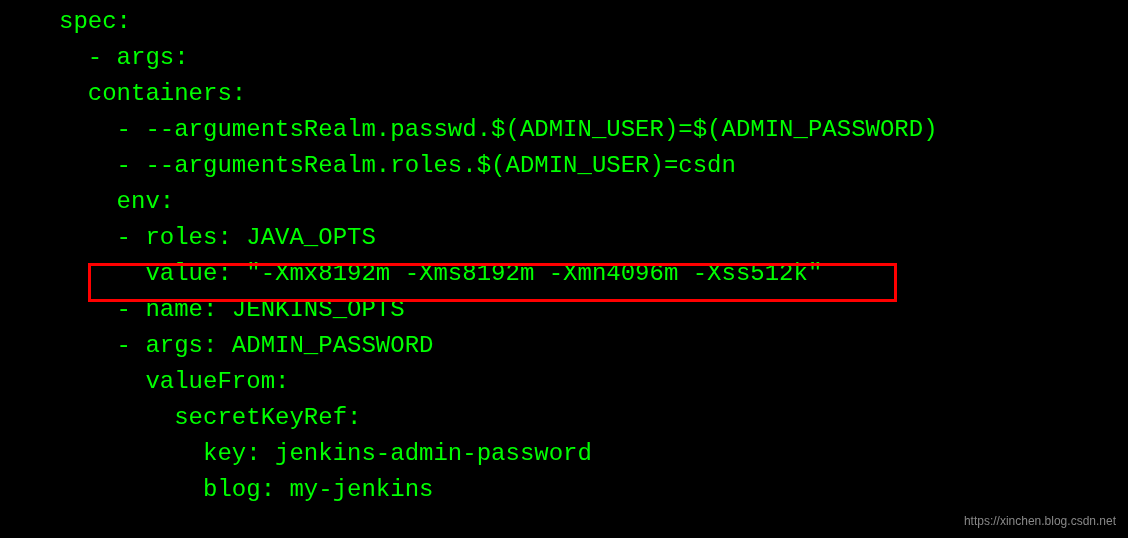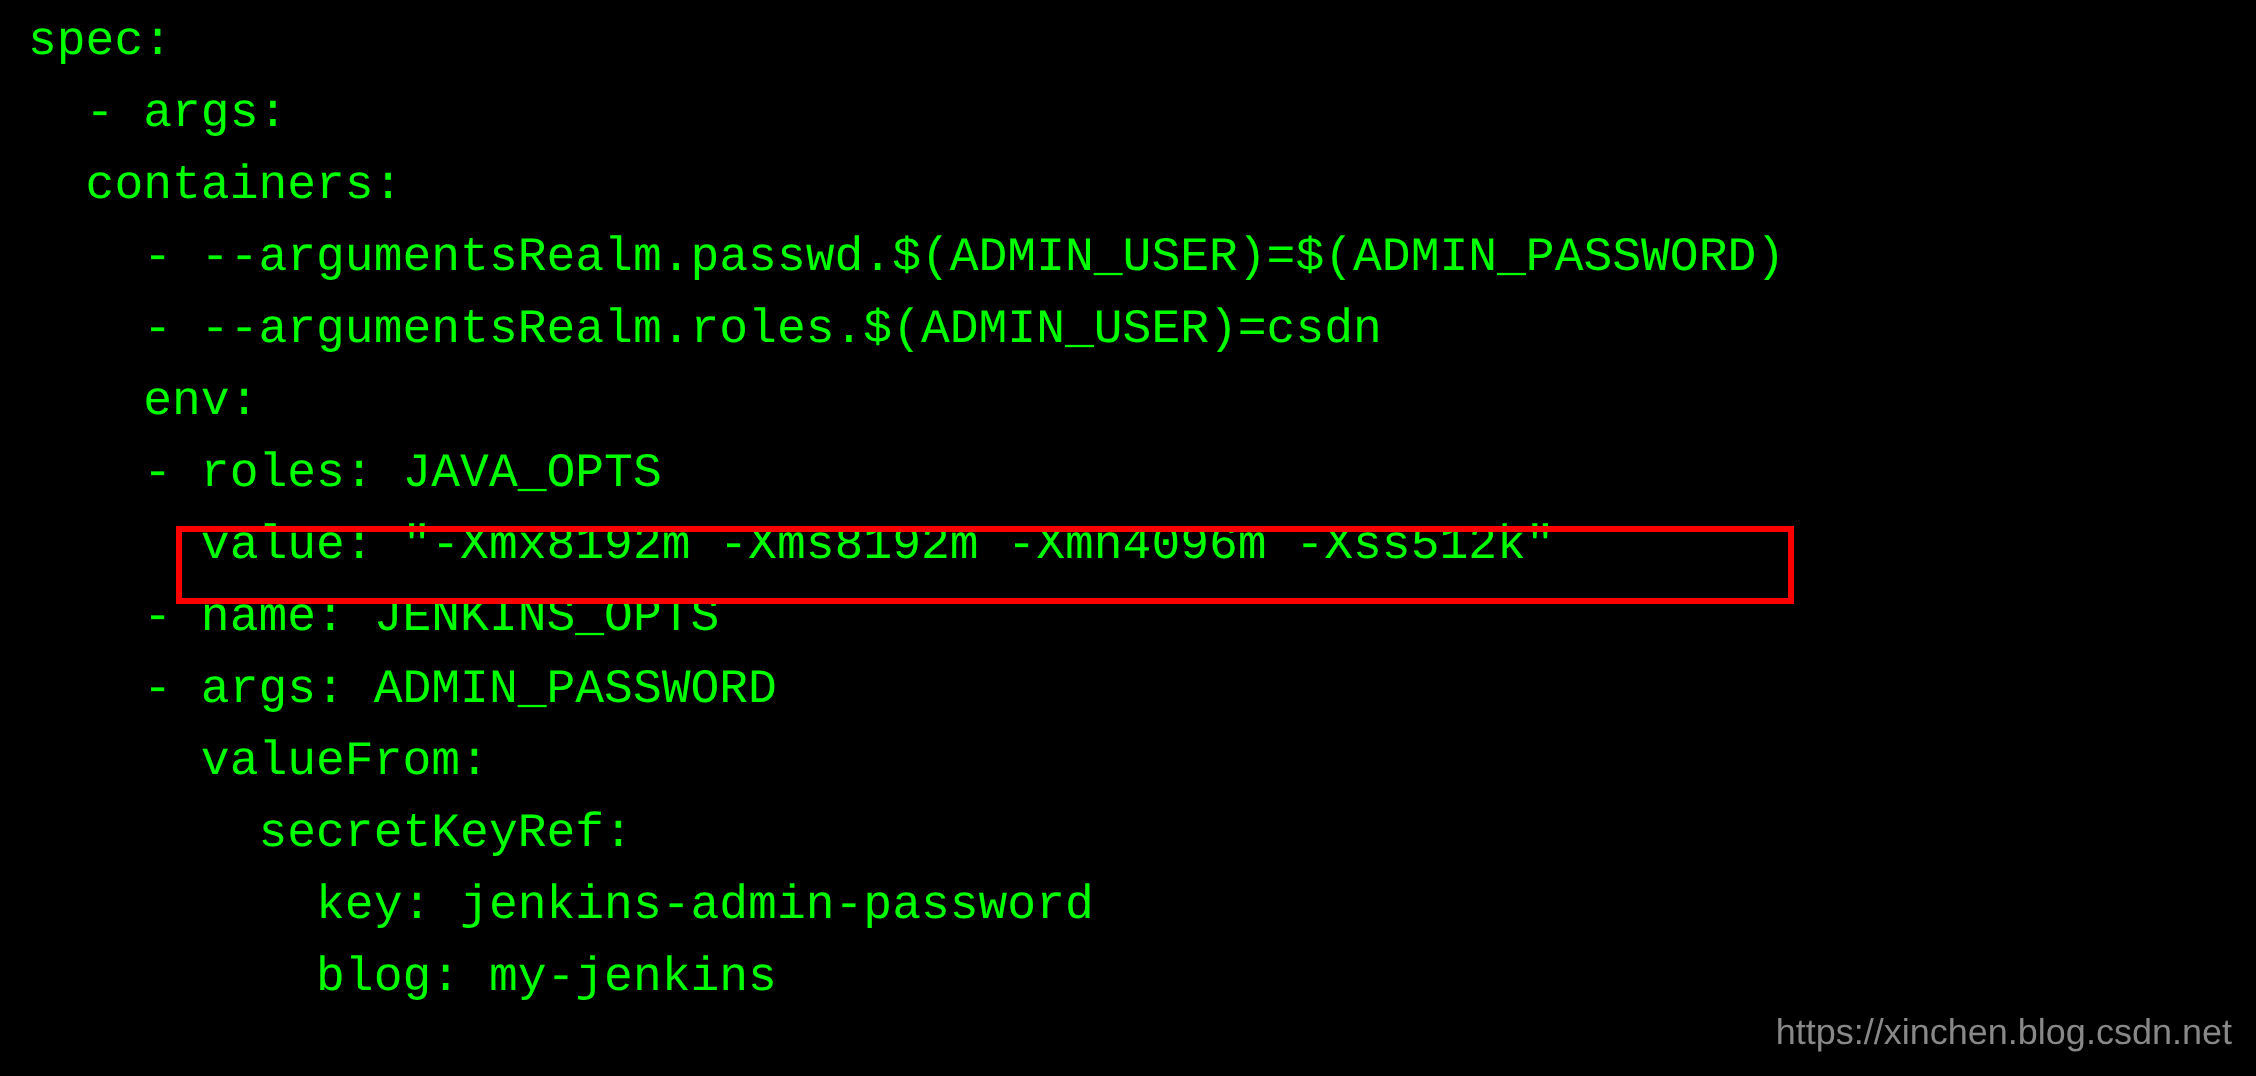--- a/index.html
+++ b/index.html
@@ -14,36 +14,37 @@
       color: #00ff00;
       padding: 4px 14px;
       width: 1128px;
       height: 538px;
       position: relative;
       overflow: hidden;
       line-height: 1.5;
     }
     .code-line {
       white-space: pre;
+      margin-left: 45px;
     }
     .highlight-box {
       position: absolute;
       border: 3px solid #ff0000;
       top: 263px;
       left: 88px;
       width: 809px;
       height: 39px;
       pointer-events: none;
     }
     .watermark {
       position: absolute;
       bottom: 8px;
       right: 12px;
       color: #888888;
-      font-size: 18px;
+      font-size: 12px;
       font-family: Arial, sans-serif;
     }
   </style>
 </head>
 <body>
 
 <div>
   <div class="code-line">spec:</div>
   <div class="code-line">  - args:</div>
   <div class="code-line">  containers:</div>

